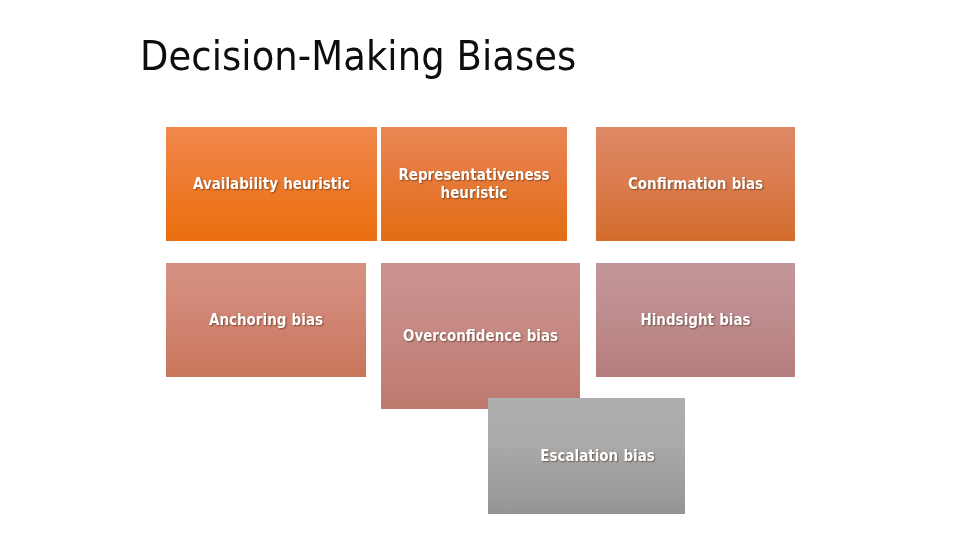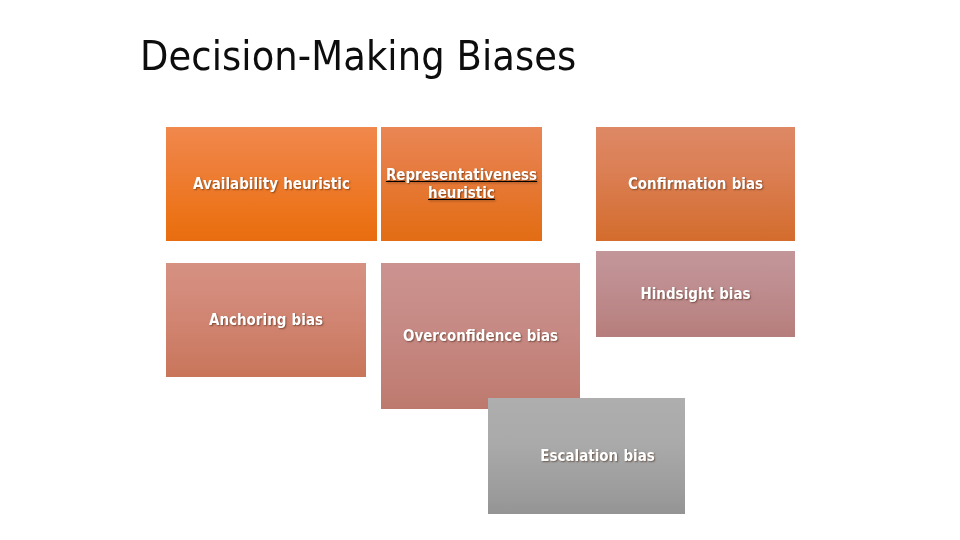--- a/index.html
+++ b/index.html
@@ -62,40 +62,39 @@
     text-shadow: 1px 1px 1.6px rgba(60, 30, 10, 0.55);
     word-spacing: 0.5px;
   }
 
   
   #tile-availability-heuristic {
     left: 166px; top: 127px; width: 211px; height: 114px;
     background: linear-gradient(to bottom, #F1884C 0%, #EE7E38 35%, #EC7318 78%, #E96D10 100%);
   }
   #tile-representativeness-heuristic {
-    left: 381px; top: 127px; width: 161px; height: 114px;
+    left: 381px; top: 127px; width: 186px; height: 114px;
     background: linear-gradient(to bottom, #E98654 0%, #E77C41 35%, #E4711F 80%, #E26D15 100%);
-    text-decoration: underline;
   }
   #tile-confirmation-bias {
     left: 596px; top: 127px; width: 199px; height: 114px;
     background: linear-gradient(to bottom, #DE8865 0%, #DB7F55 38%, #D67239 82%, #D36C2C 100%);
   }
 
   
   #tile-anchoring-bias {
     left: 166px; top: 263px; width: 200px; height: 114px;
     background: linear-gradient(to bottom, #D69182 0%, #D28877 38%, #CC7B63 82%, #C87559 100%);
   }
   #tile-overconfidence-bias {
     left: 381px; top: 263px; width: 199px; height: 146px;
     background: linear-gradient(to bottom, #CB9390 0%, #C78B86 38%, #C17F76 82%, #BD796D 100%);
   }
   #tile-hindsight-bias {
-    left: 596px; top: 251px; width: 199px; height: 86px;
+    left: 596px; top: 263px; width: 199px; height: 114px;
     background: linear-gradient(to bottom, #C3969A 0%, #BF8E91 38%, #B98382 82%, #B57D7B 100%);
   }
 
   
   #tile-framing-bias {
     left: 274px; top: 398px; width: 196px; height: 116px;
     background: linear-gradient(to bottom, #B49BA0 0%, #B09498 38%, #A78A8B 82%, #A28385 100%);
   }
   #tile-escalation-bias {
     left: 488px; top: 398px; width: 197px; height: 116px;

